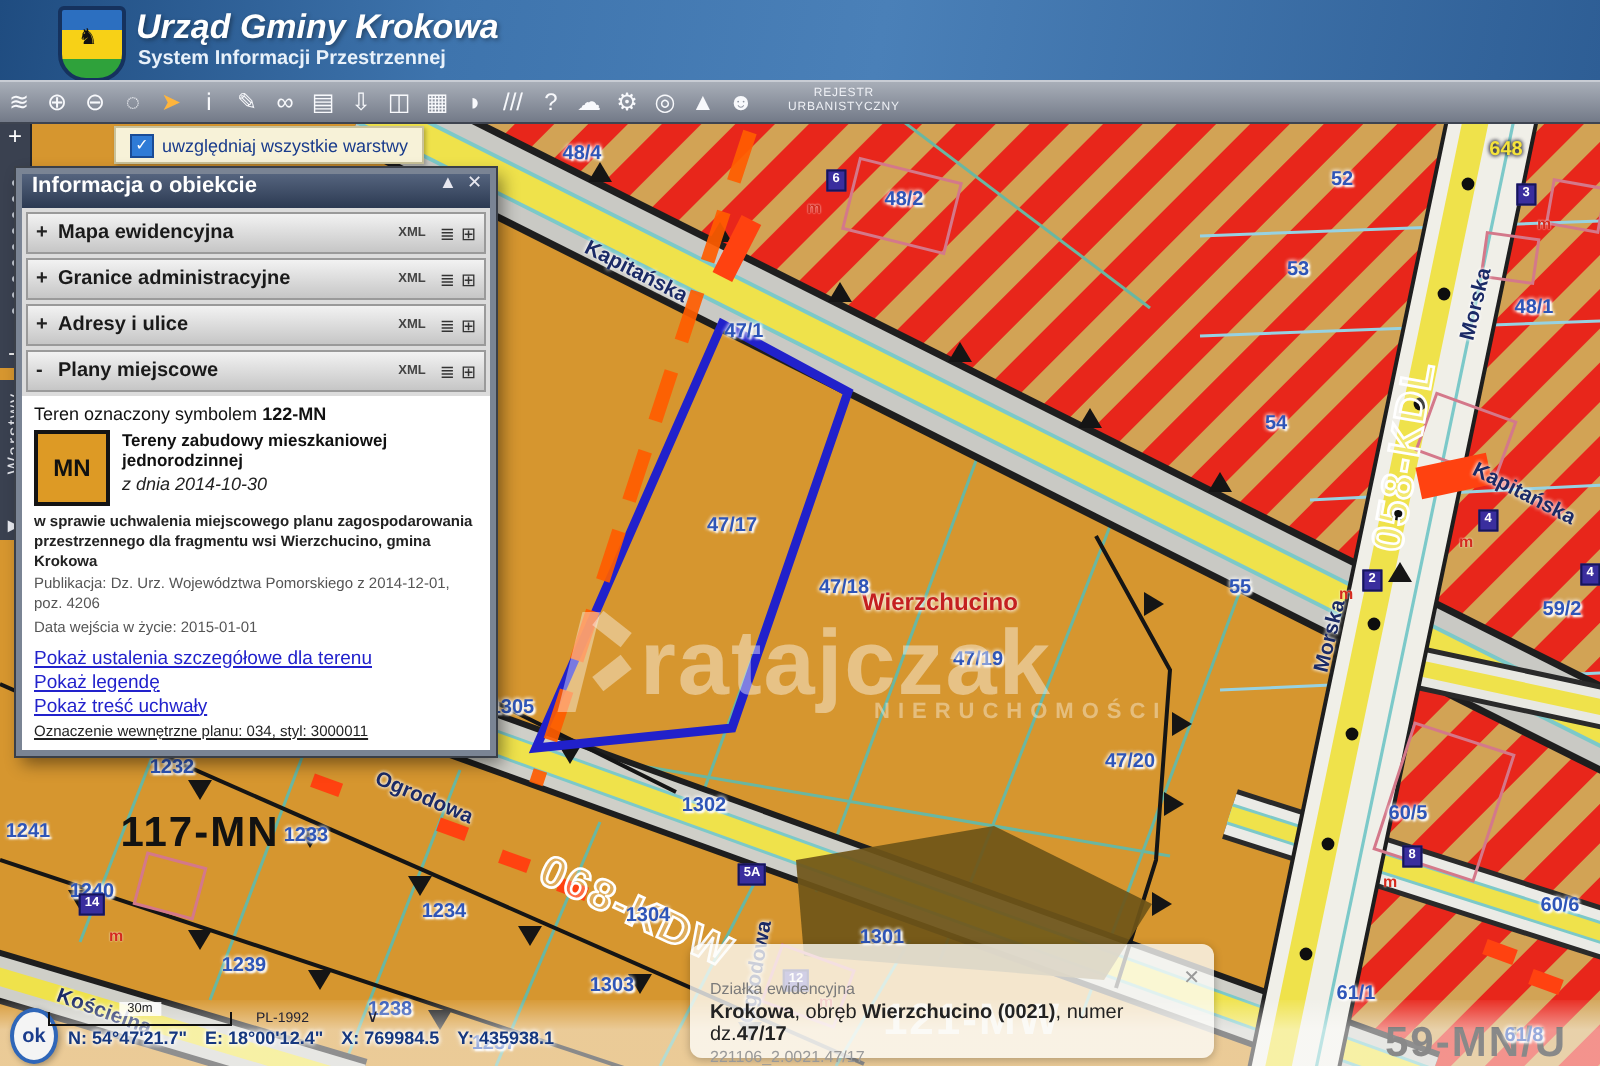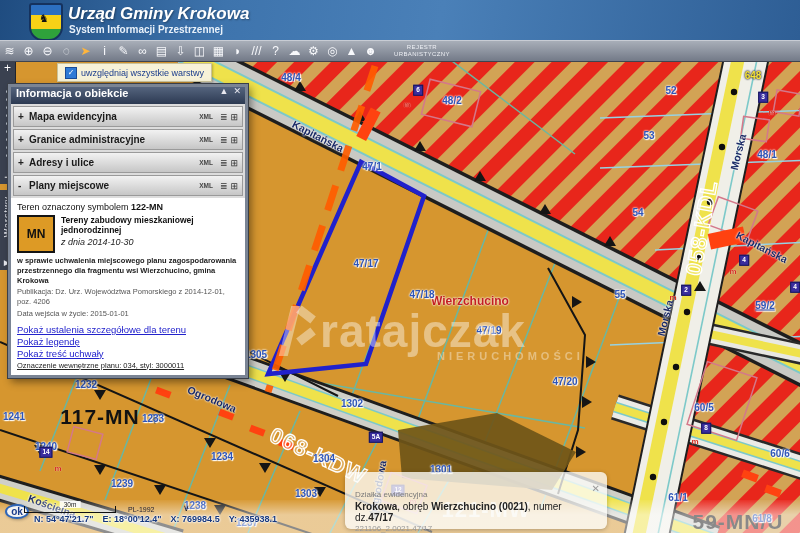--- a/index.html
+++ b/index.html
@@ -108,21 +108,21 @@
   .ftype{font-size:8px;color:#7a7a7a;}
   .ftitle{font-size:10px;color:#222;margin-top:2px;}
   .fid{font-size:8px;color:#999;margin-top:1px;}
   .facts{display:flex;align-items:center;gap:9px;margin-top:3px;}
   .fact{font-size:9px;color:#2B6CC4;cursor:pointer;}
   .fplus{width:11px;height:11px;border:1.5px solid #2FA23B;border-radius:50%;color:#2FA23B;font-size:9px;
     line-height:10px;text-align:center;font-weight:bold;cursor:pointer;}
   .fclose{position:absolute;right:7px;top:11px;color:#9a9a9a;font-size:10px;cursor:pointer;}
 
   
-  .okbtn{position:absolute;left:5px;top:504px;width:24px;height:15px;border-radius:50%;z-index:12;
+  .okbtn{position:absolute;left:5px;top:504px;width:24px;height:28px;border-radius:50%;z-index:12;
     background:#F4F4F4;border:2px solid #2F66B8;color:#1A3C8C;font-size:10px;font-weight:bold;
     display:flex;align-items:center;justify-content:center;box-sizing:border-box;cursor:pointer;box-shadow:1px 1px 3px rgba(0,0,0,.3);}
   .scale{position:absolute;left:24px;top:506px;width:90px;height:6px;z-index:12;
     border-left:1px solid #111;border-right:1px solid #111;border-bottom:1px solid #111;}
   .scale b{position:absolute;left:50%;top:-5px;transform:translateX(-50%);font-size:6.5px;font-weight:normal;
     background:rgba(255,255,255,.85);padding:0 4px;color:#222;}
   .crs{position:absolute;left:128px;top:506px;z-index:12;font-size:7px;color:#223;}
   .crschev{position:absolute;left:183px;top:503px;z-index:12;font-size:9px;color:#223;cursor:pointer;}
   .coords{position:absolute;left:34px;top:514px;z-index:12;font-size:9px;font-weight:bold;color:#16387F;
     text-shadow:0 0 2px #fff,0 0 2px #fff,0 0 3px #fff;white-space:nowrap;}
@@ -458,21 +458,21 @@
     <div class="lbl parcel" style="left: 372px; top: 166px;">47/1</div>
     <div class="lbl parcel" style="left: 139px; top: 232px;">47/16</div>
     <div class="lbl parcel" style="left: 366px; top: 263px;">47/17</div>
     <div class="lbl parcel" style="left: 422px; top: 294px;">47/18</div>
     <div class="lbl parcel" style="left: 489px; top: 330px;">47/19</div>
     <div class="lbl parcel" style="left: 565px; top: 381px;">47/20</div>
     <div class="lbl parcel" style="left: 671px; top: 90px;">52</div>
     <div class="lbl parcel" style="left: 649px; top: 135px;">53</div>
     <div class="lbl parcel" style="left: 638px; top: 212px;">54</div>
     <div class="lbl parcel" style="left: 620px; top: 294px;">55</div>
-    <div class="lbl parcel" style="left: 765px; top: 305px; text-decoration: underline;">59/2</div>
+    <div class="lbl parcel" style="left: 781px; top: 305px;">59/2</div>
     <div class="lbl parcel" style="left: 704px; top: 407px;">60/5</div>
     <div class="lbl parcel" style="left: 780px; top: 453px;">60/6</div>
     <div class="lbl parcel" style="left: 678px; top: 497px;">61/1</div>
     <div class="lbl parcel" style="left: 762px; top: 518px;">61/8</div>
     <div class="lbl parcel" style="left: 72px; top: 349px;">1299</div>
     <div class="lbl parcel" style="left: 136px; top: 353px;">1235</div>
     <div class="lbl parcel" style="left: 256px; top: 354px;">1305</div>
     <div class="lbl parcel" style="left: 86px; top: 384px;">1232</div>
     <div class="lbl parcel" style="left: 14px; top: 416px;">1241</div>
     <div class="lbl parcel" style="left: 153px; top: 418px;">1233</div>

